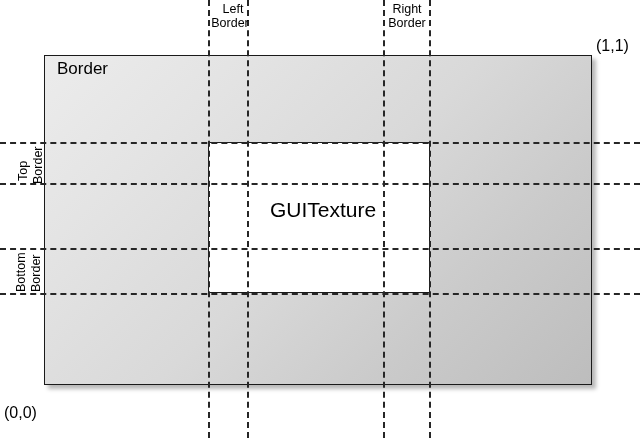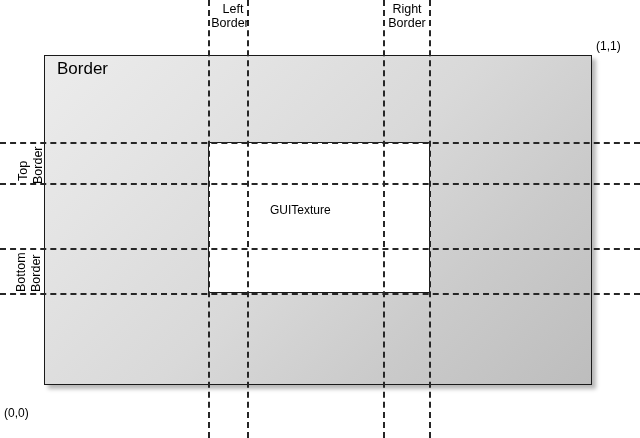--- a/index.html
+++ b/index.html
@@ -69,23 +69,23 @@
     text-align: center;
     font-size: 12.5px;
     line-height: 14px;
   }
   .label-rot {
     transform-origin: 0 0;
     transform: rotate(-90deg);
     font-size: 12.5px;
     line-height: 14px;
   }
-  .label-corner { font-size: 12px; }
+  .label-corner { font-size: 16px; }
   .label-screen { font-size: 17px; }
-  .label-gui    { font-size: 12px; text-align: center; }
+  .label-gui    { font-size: 21px; text-align: center; }
 </style>
 </head>
 <body>
 
 <div id="stage">
 
   <div id="screen-rect"></div>
 
   <div id="guitexture-rect"></div>
 

